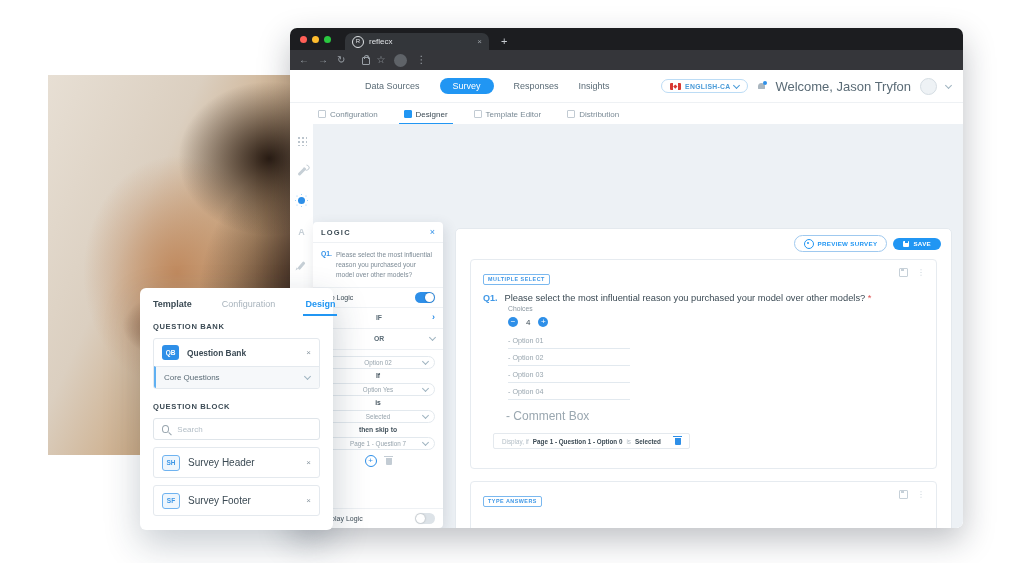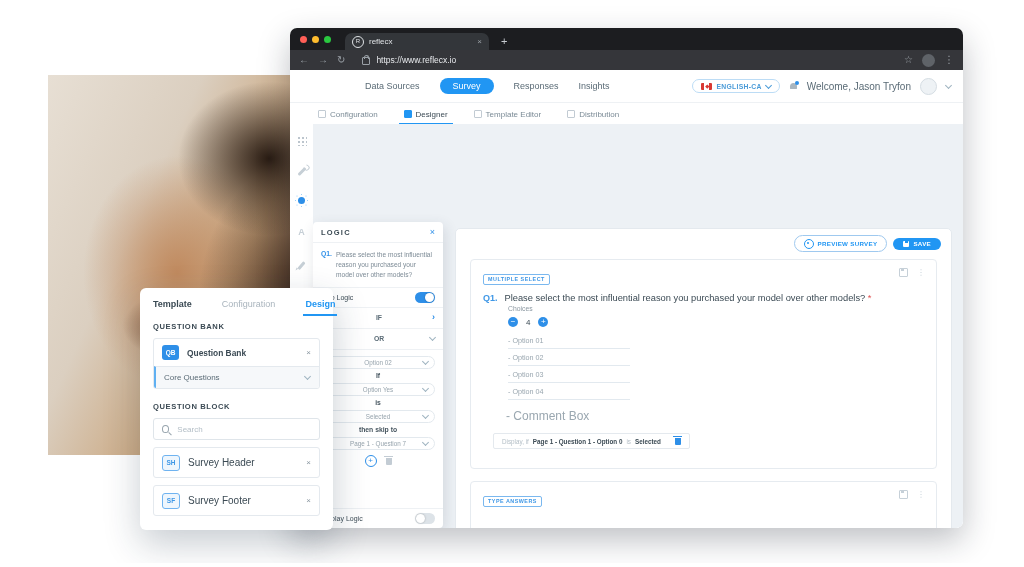--- a/index.html
+++ b/index.html
@@ -53,21 +53,21 @@
   .flag::after{content:"";position:absolute;left:4.2px;top:2px;width:2.6px;height:2.6px;
                background:#d83933;transform:rotate(45deg);}
   .caret{width:4px;height:4px;border-right:1.2px solid #9fb3c0;border-bottom:1.2px solid #9fb3c0;
          transform:rotate(45deg);display:inline-block;margin-top:-2px;}
   .caret-blue{border-color:#4a9bd8;}
   .bell{position:relative;width:9px;height:9px;}
   .bell::before{content:"";position:absolute;left:1px;top:1px;width:7px;height:6px;
                 background:#aab6bf;border-radius:4px 4px 1px 1px;}
   .bell::after{content:"";position:absolute;right:-1px;top:-1px;width:4px;height:4px;
                border-radius:50%;background:#2e8fe8;}
-  .welcome{font-size:10px;color:#5a6b76;}
+  .welcome{font-size:13px;color:#5a6b76;}
   .avatar{width:15px;height:15px;border-radius:50%;background:#eef2f5;border:1px solid #d5dde3;}
 
   .subtabs{height:22px;display:flex;align-items:center;gap:26px;padding-left:28px;
            border-bottom:1px solid #e8ecef;font-size:8px;color:#7b8b96;background:#fff;}
   .subtab{display:flex;align-items:center;gap:4px;height:100%;position:relative;}
   .sq{width:6px;height:6px;border:1px solid #c2cbd3;border-radius:1px;}
   .subtab.active{color:#3b4a54;}
   .subtab.active .sq{background:#2196f3;border-color:#2196f3;}
   .subtab.active::after{content:"";position:absolute;left:-5px;right:-5px;bottom:0;height:2px;background:#2196f3;}
 
@@ -221,21 +221,20 @@
         <span class="tab-close">×</span>
       </div>
       <span class="newtab">+</span>
     </div>
 
     <div class="addrbar">
       <span class="nav-glyph">←</span>
       <span class="nav-glyph">→</span>
       <span class="nav-glyph">↻</span>
       <span class="lock"></span>
-      <span class="url">https://www.reflecx.io</span>
       <div class="addr-right">
         <span class="star">☆</span>
         <span class="avatar-sm"></span>
         <span class="kebab-lt">⋮</span>
       </div>
     </div>
 
     <div class="app">
 
       <div class="app-header">

